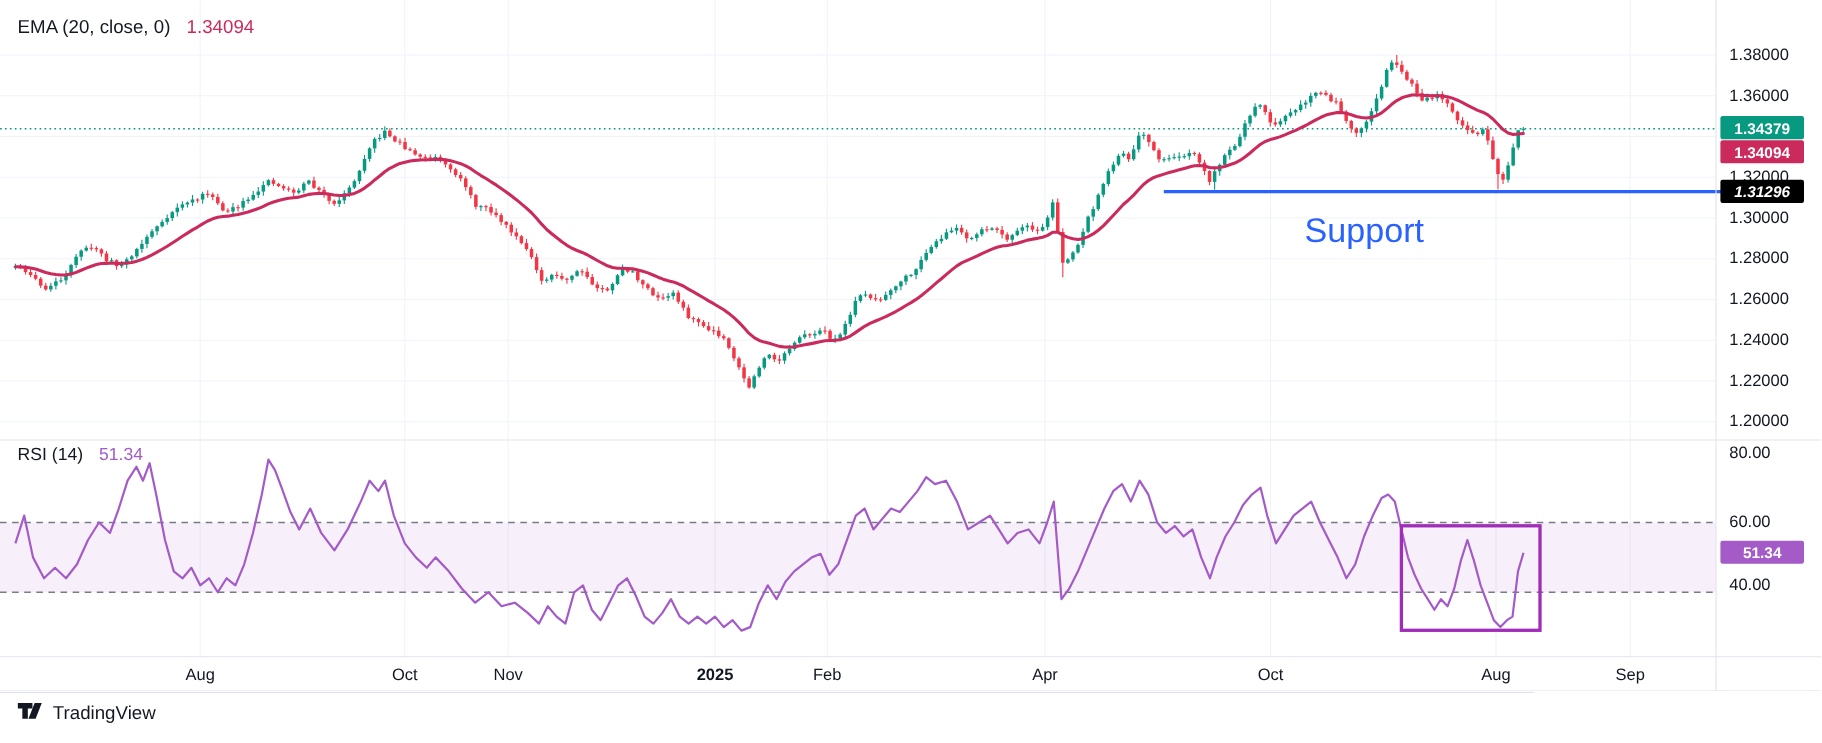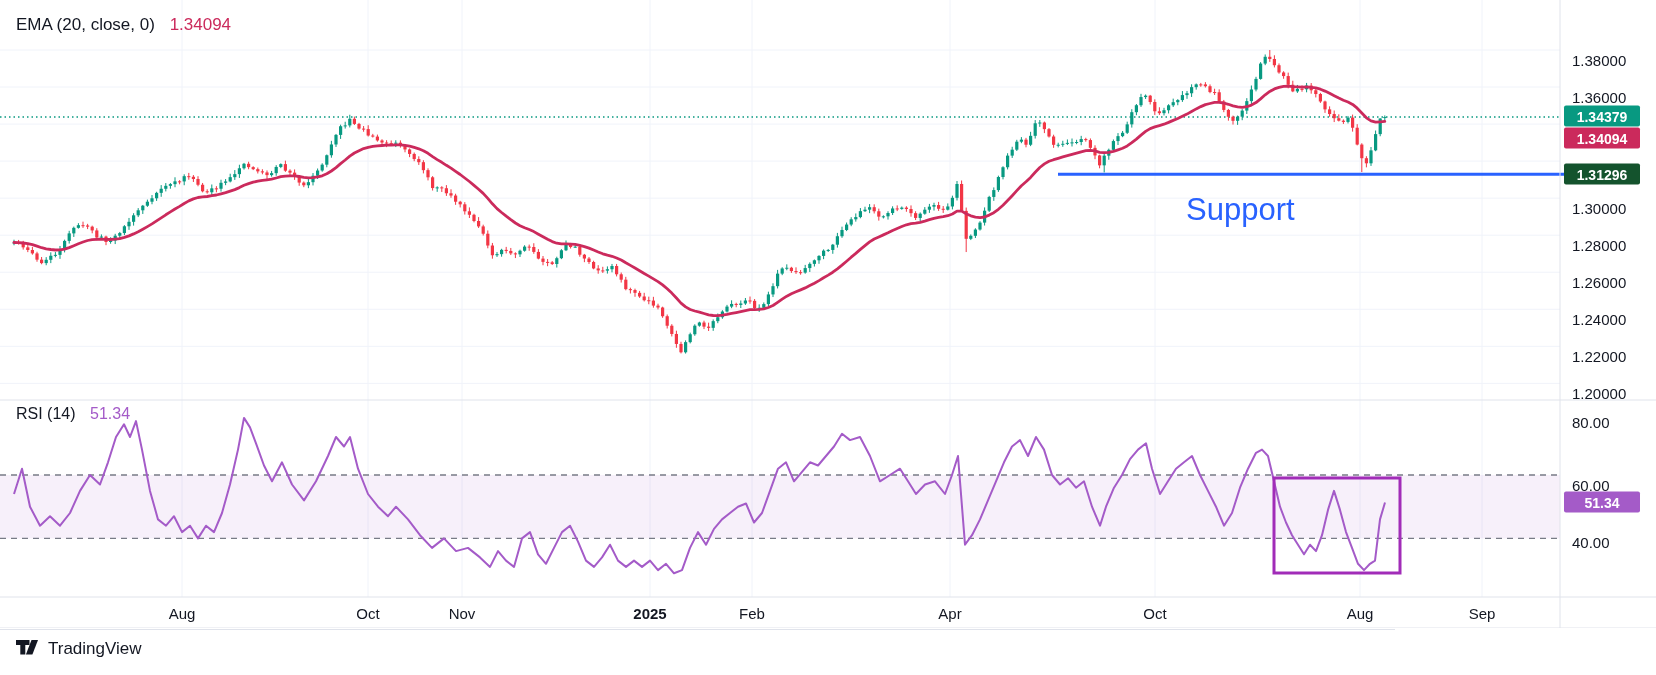--- a/index.html
+++ b/index.html
@@ -6,21 +6,21 @@
   #app{position:relative;width:1656px;height:675px;background:#ffffff;overflow:hidden;
        font-family:"Liberation Sans","DejaVu Sans",sans-serif;color:#131722;}
   #chart-svg{position:absolute;left:0;top:0;}
   .legend{position:absolute;left:16px;top:13px;font-size:17px;line-height:23px;white-space:nowrap;}
   .legend .val{color:#089981;}
   .legend .sym{color:#131722;}
   .legend .pre{color:#131722;margin-left:12px;}
   .legend .ema-val{color:#CB2A5C;margin-left:10px;}
   .rsi-legend{position:absolute;left:16px;top:405px;font-size:16px;white-space:nowrap;}
   .rsi-legend .rsi-val{color:#A45BC8;margin-left:10px;}
-  .axis-label{position:absolute;left:1572px;transform:translateY(-50%);font-size:15px;color:#131722;white-space:nowrap;margin-top:10px;}
+  .axis-label{position:absolute;left:1572px;transform:translateY(-50%);font-size:15px;color:#131722;white-space:nowrap;}
   .badge{position:absolute;left:1564px;width:76px;height:21px;transform:translateY(-50%);
          border-radius:2px;color:#fff;font-weight:700;font-size:14px;
          display:flex;align-items:center;justify-content:center;}
   .time-label{position:absolute;top:605px;transform:translateX(-50%);font-size:15px;color:#131722;}
   .time-label.bold{font-weight:700;}
   .support-label{position:absolute;left:1186px;top:192px;font-size:31px;font-weight:500;color:#2962FF;}
   .footer{position:absolute;left:0;top:629px;width:1395px;height:46px;background:#fff;border-top:1px solid #E0E3EB;}
   .tv-logo{position:absolute;left:16px;top:9px;display:flex;align-items:center;gap:7px;cursor:pointer;}
   .tv-logo .tv-text{font-size:17px;color:#131722;}
   .hub-logo{position:absolute;left:1420px;top:1px;display:flex;align-items:center;gap:8px;cursor:pointer;}
@@ -705,21 +705,21 @@
       <div class="axis-label" style="top: 235.2px;">1.28000</div>
       <div class="axis-label" style="top: 272.24px;">1.26000</div>
       <div class="axis-label" style="top: 309.28px;">1.24000</div>
       <div class="axis-label" style="top: 346.32px;">1.22000</div>
       <div class="axis-label" style="top: 383.36px;">1.20000</div>
       <div class="axis-label" style="top: 411.6px;">80.00</div>
       <div class="axis-label" style="top: 475px;">60.00</div>
       <div class="axis-label" style="top: 532px;">40.00</div>
       <div class="badge" style="top: 116px; background: rgb(8, 153, 129);">1.34379</div>
       <div class="badge" style="top: 138px; background: rgb(203, 42, 92);">1.34094</div>
-      <div class="badge" style="top: 174px; background: #14532d;">1.31296</div>
+      <div class="badge" style="top: 174px; background: #000000; font-style: italic;">1.31296</div>
       <div class="badge" style="top: 502.452px; background: rgb(164, 91, 200);">51.34</div>
     </div>
 
   <div id="time-axis">
       <div class="time-label" style="left: 182px;">Aug</div>
       <div class="time-label" style="left: 368px;">Oct</div>
       <div class="time-label" style="left: 462px;">Nov</div>
       <div class="time-label bold" style="left: 650px;">2025</div>
       <div class="time-label" style="left: 752px;">Feb</div>
       <div class="time-label" style="left: 950px;">Apr</div>

